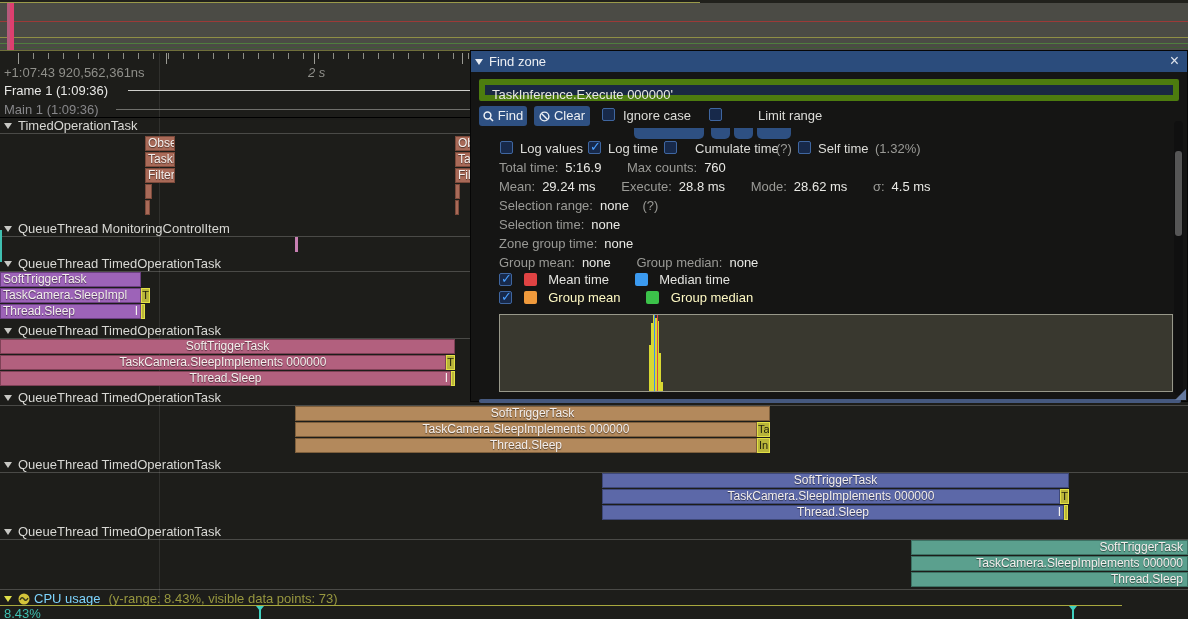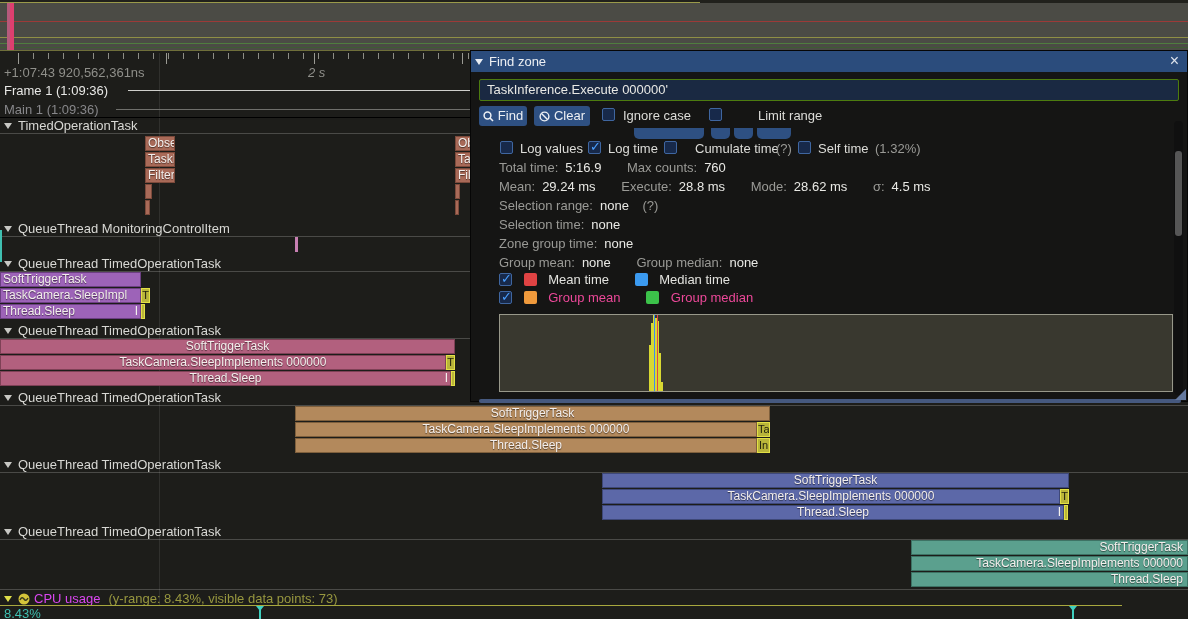--- a/index.html
+++ b/index.html
@@ -29,48 +29,48 @@
   .endtag{position:absolute;right:2px;top:0;font-size:12px;line-height:13px;color:#f5f2ef;}
   .c-salmon{background:#a96a58;border-color:#7c4a3b;}
   .c-purple{background:#9d63b8;border-color:#6c3f82;}
   .c-pink{background:#b2607e;border-color:#7e4156;}
   .c-tan{background:#b3895c;border-color:#7e5f3c;}
   .c-blue{background:#5c68a8;border-color:#3e4878;}
   .c-teal{background:#5ba08e;border-color:#3d7264;}
   .tag{position:absolute;height:15px;box-sizing:border-box;background:#b9b53a;border:1px solid #e2e044;
        color:#23230e;font-size:11px;line-height:13px;text-align:center;overflow:hidden;}
   
-  .cpu-yellow{color:#d946ef;}
+  .cpu-yellow{color:#7dd3fc;}
   .cpu-note{color:#97973f;}
   .cpu-teal{color:#3fbfb0;}
   .cpu-marker{position:absolute;width:7px;height:13px;}
   .cpu-marker .stem{position:absolute;left:3px;top:0;width:2px;height:13px;background:#3fd0c0;}
   .cpu-marker .cap{position:absolute;left:0;top:0;width:0;height:0;border-left:4px solid transparent;
                    border-right:4px solid transparent;border-top:5px solid #3fd0c0;}
   
   #find-zone{left:470px;top:50px;width:718px;height:352px;background:#151514;border:1px solid #060606;
              box-sizing:border-box;z-index:10;}
   #fz-titlebar{left:0;top:0;width:716px;height:21px;background:#2b4c7c;color:#eceff3;line-height:21px;}
   #fz-titlebar .tri{border-top-color:#e8ecf2;}
   #fz-close{right:8px;top:0;font-size:16px;color:#dfe4ec;line-height:20px;cursor:pointer;}
-  #fz-input{left:8px;top:28px;width:700px;height:22px;background:#1a2942;border:1px solid #4d7c0f;border-radius:2px;
+  #fz-input{left:8px;top:28px;width:700px;height:22px;background:#1a2942;border:6px solid #4d7c0f;border-radius:2px;
             box-sizing:border-box;line-height:20px;padding-left:7px;color:#e8e8e4;}
   .fz-btn{position:absolute;height:20px;background:#2e5082;border-radius:3px;color:#edf0f4;
           line-height:20px;text-align:center;font-size:13px;}
   .fz-btn svg{vertical-align:-2px;margin-right:4px;}
   .partial-btn{position:absolute;top:77px;height:11px;background:#2e5082;border-radius:0 0 5px 5px;}
   .cb{position:absolute;width:13px;height:13px;background:#17294a;border:1px solid #3f66a0;border-radius:2px;box-sizing:border-box;}
   .cb.checked::after{content:"\2713";position:absolute;left:1px;top:-3px;color:#4aa0ff;font-size:13px;font-weight:bold;}
   .fz-row{position:absolute;left:28px;white-space:nowrap;font-size:13px;line-height:15px;}
   .glabel{color:#9a9a96;}
   .gval{color:#e9e9e5;margin-left:7px;}
   .gap{display:inline-block;width:22px;}
   .sw{display:inline-block;width:13px;height:13px;border-radius:2px;vertical-align:-2px;}
   .leg-lbl{margin-left:8px;margin-right:22px;color:#e2e2de;}
-  .leg-dim{color:#ec4899;}
+  .leg-dim{color:#fef9c3;}
   #histogram{left:28px;top:263px;width:674px;height:78px;background:#39382f;border:1px solid #98988a;box-sizing:border-box;}
   .hbar{position:absolute;bottom:0;width:2px;}
   .hvline{position:absolute;top:0;width:1px;height:76px;}
   #fz-scroll-track{right:4px;top:70px;width:9px;height:274px;background:#101010;border-radius:4px;}
   #fz-scroll-thumb{right:5px;top:100px;width:7px;height:85px;background:#565656;border-radius:3px;}
   #fz-bottom-bar{left:8px;top:348px;width:702px;height:4px;background:#46597f;border-radius:2px;}
   #fz-grip{right:1px;bottom:1px;width:0;height:0;border-left:11px solid transparent;border-bottom:11px solid #64799f;}
 </style>
 </head>
 <body>

